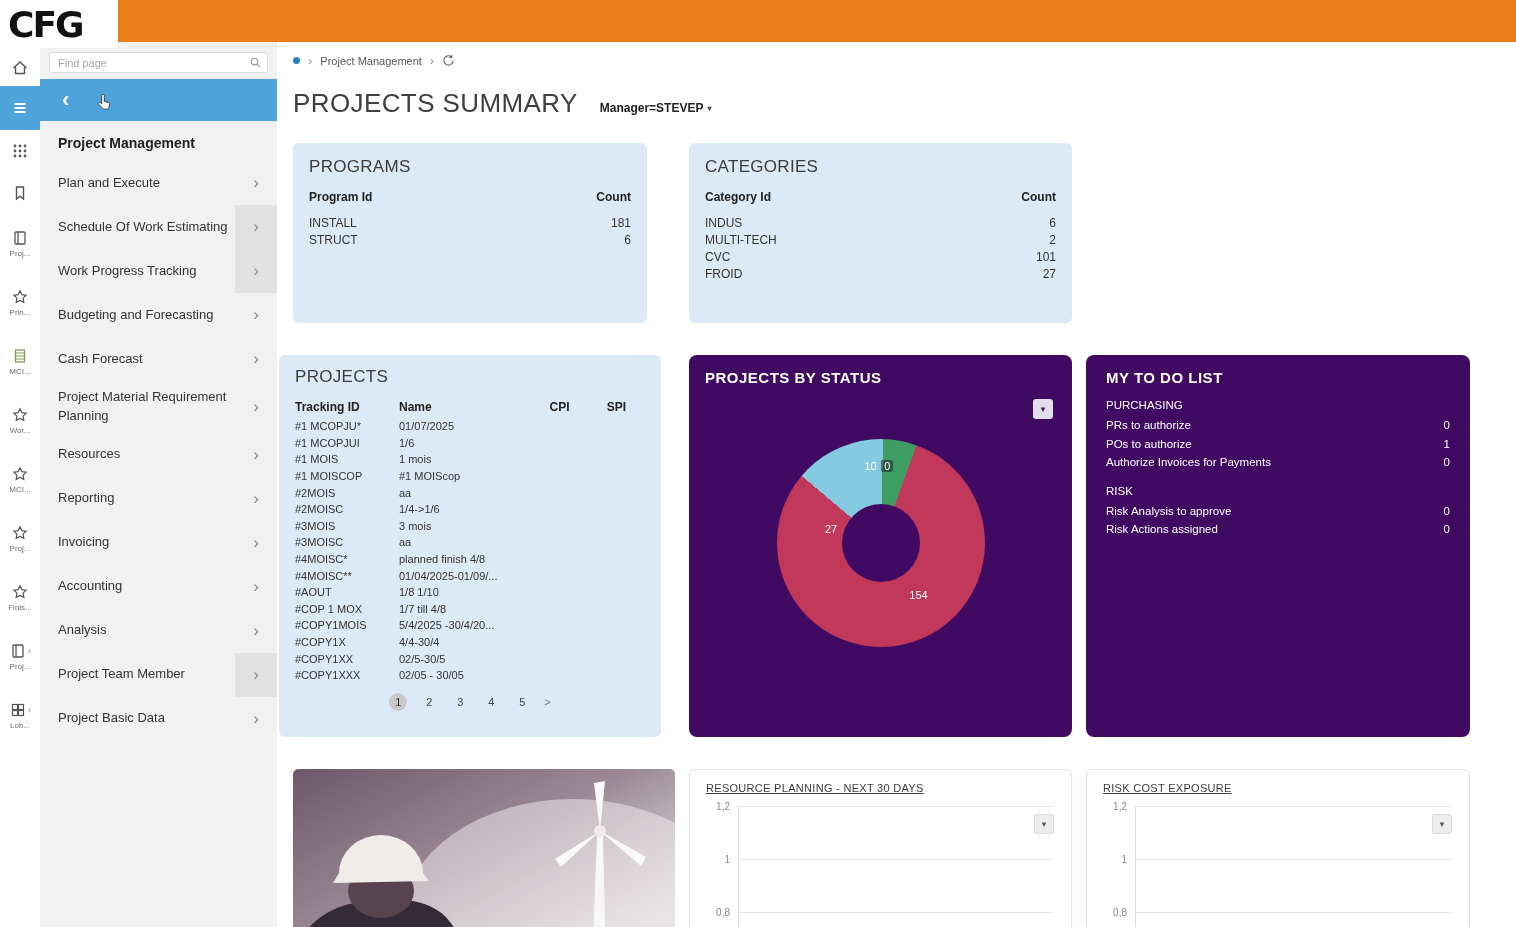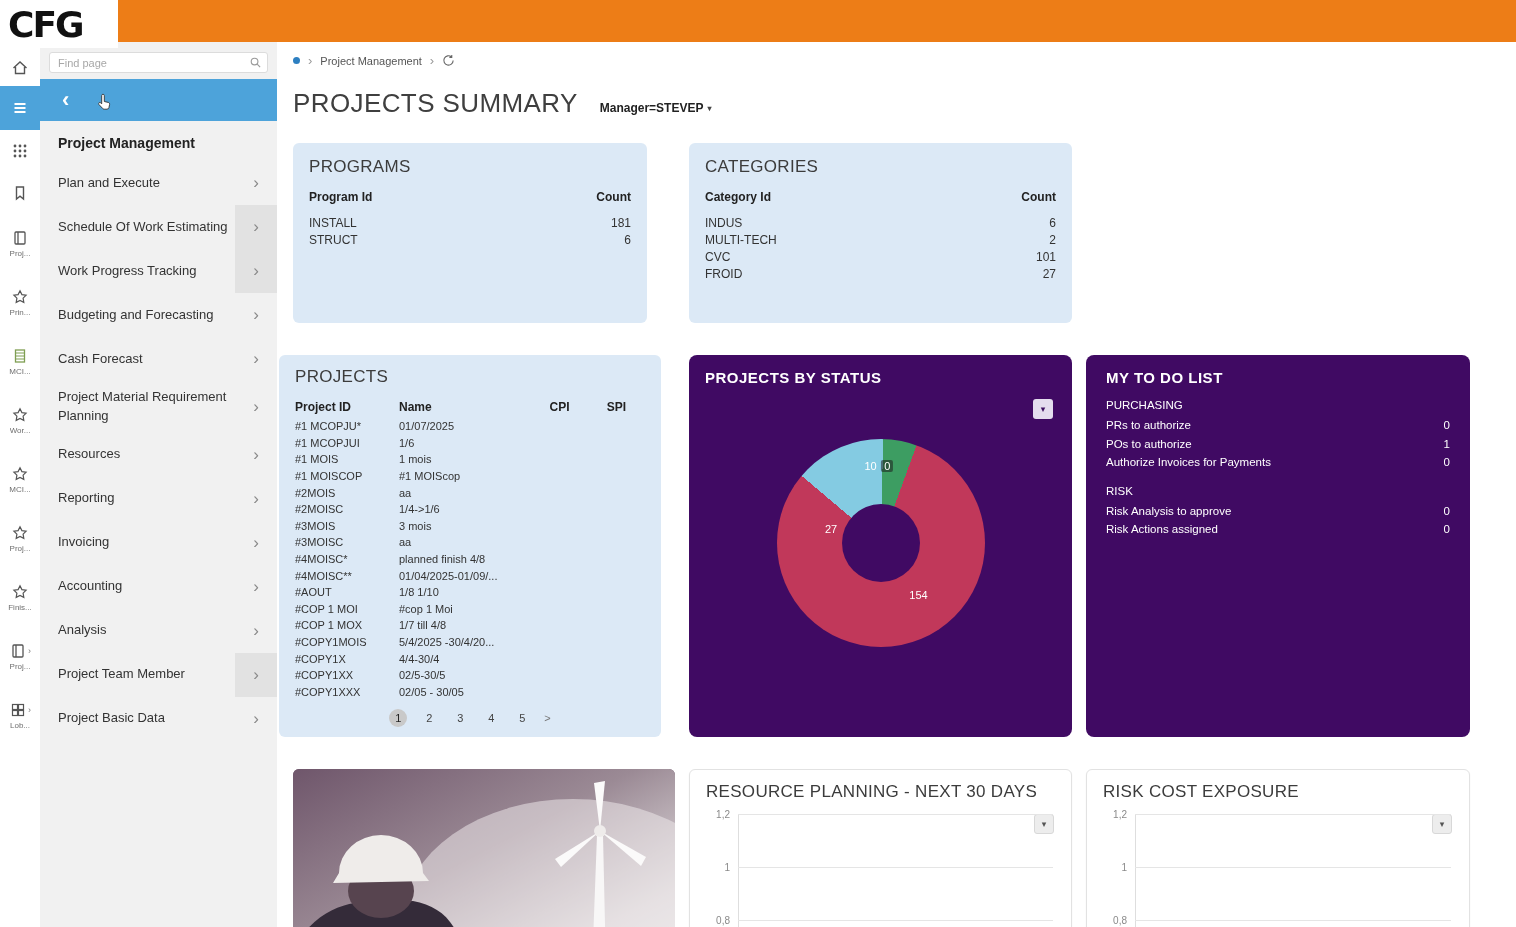--- a/index.html
+++ b/index.html
@@ -55,21 +55,21 @@
 #card-programs{left:16px;top:101px;width:354px;height:180px;padding:14px 16px;}
 #card-categories{left:412px;top:101px;width:383px;height:180px;padding:14px 16px;}
 #card-projects{left:2px;top:313px;width:382px;height:382px;padding:12px 16px;}
 #card-status{left:412px;top:313px;width:383px;height:382px;padding:14px 16px;}
 #card-todo{left:809px;top:313px;width:384px;height:382px;padding:14px 20px;}
 #card-photo{left:16px;top:727px;width:382px;height:200px;overflow:hidden;background:#7a6377;}
 #card-resource{left:412px;top:727px;width:383px;height:210px;padding:12px 16px;}
 #card-risk{left:809px;top:727px;width:384px;height:210px;padding:12px 16px;}
 .card-title{font-size:17px;color:#3c3c3c;font-weight:400;letter-spacing:0.3px;}
 .purple .card-title{color:#fff;font-size:15px;font-weight:700;letter-spacing:0.5px;}
-.white .card-title{font-size:17px;letter-spacing:0.3px;}
+.white .card-title{font-size:11px;letter-spacing:0.3px;text-decoration:underline;}
 
 
 .kv-table{margin-top:12px;font-size:12px;color:#333;}
 .kv-row{display:flex;justify-content:space-between;line-height:17px;}
 .kv-head{font-weight:700;color:#222;margin-bottom:9px;}
 
 
 .pj-head,.pj-row{display:grid;grid-template-columns:104px 132px 57px 57px;align-items:center;}
 .pj-head{font-weight:700;font-size:12px;margin:13px 0 4px;color:#222;}
 .pj-row{font-size:11px;color:#333;height:16.6px;cursor:pointer;}
@@ -400,21 +400,21 @@
             <span>FROID</span>
             <span>27</span>
           </div>
         </div>
     </div>
   </div>
 
   <div class="card blue" id="card-projects">
     <div class="card-title">PROJECTS</div>
     <div class="pj-head">
-      <span>Project ID</span>
+      <span>Tracking ID</span>
       <span>Name</span>
       <span class="c">CPI</span>
       <span class="c">SPI</span>
     </div>
     <div>
 
         <div class="pj-row">
           <span>#1 MCOPJU*</span>
           <span>01/07/2025</span>
           <span class="c"><span class="dot"></span></span>
@@ -484,26 +484,20 @@
           <span class="c"><span class="dot"></span></span>
         </div>
 
         <div class="pj-row">
           <span>#AOUT</span>
           <span>1/8 1/10</span>
           <span class="c"><span class="dot"></span></span>
           <span class="c"><span class="dot"></span></span>
         </div>
 
-        <div class="pj-row">
-          <span>#COP 1 MOI</span>
-          <span>#cop 1 Moi</span>
-          <span class="c"><span class="dot"></span></span>
-          <span class="c"><span class="dot"></span></span>
-        </div>
 
         <div class="pj-row">
           <span>#COP 1 MOX</span>
           <span>1/7 till 4/8</span>
           <span class="c"><span class="dot"></span></span>
           <span class="c"><span class="dot"></span></span>
         </div>
 
         <div class="pj-row">
           <span>#COPY1MOIS</span>

